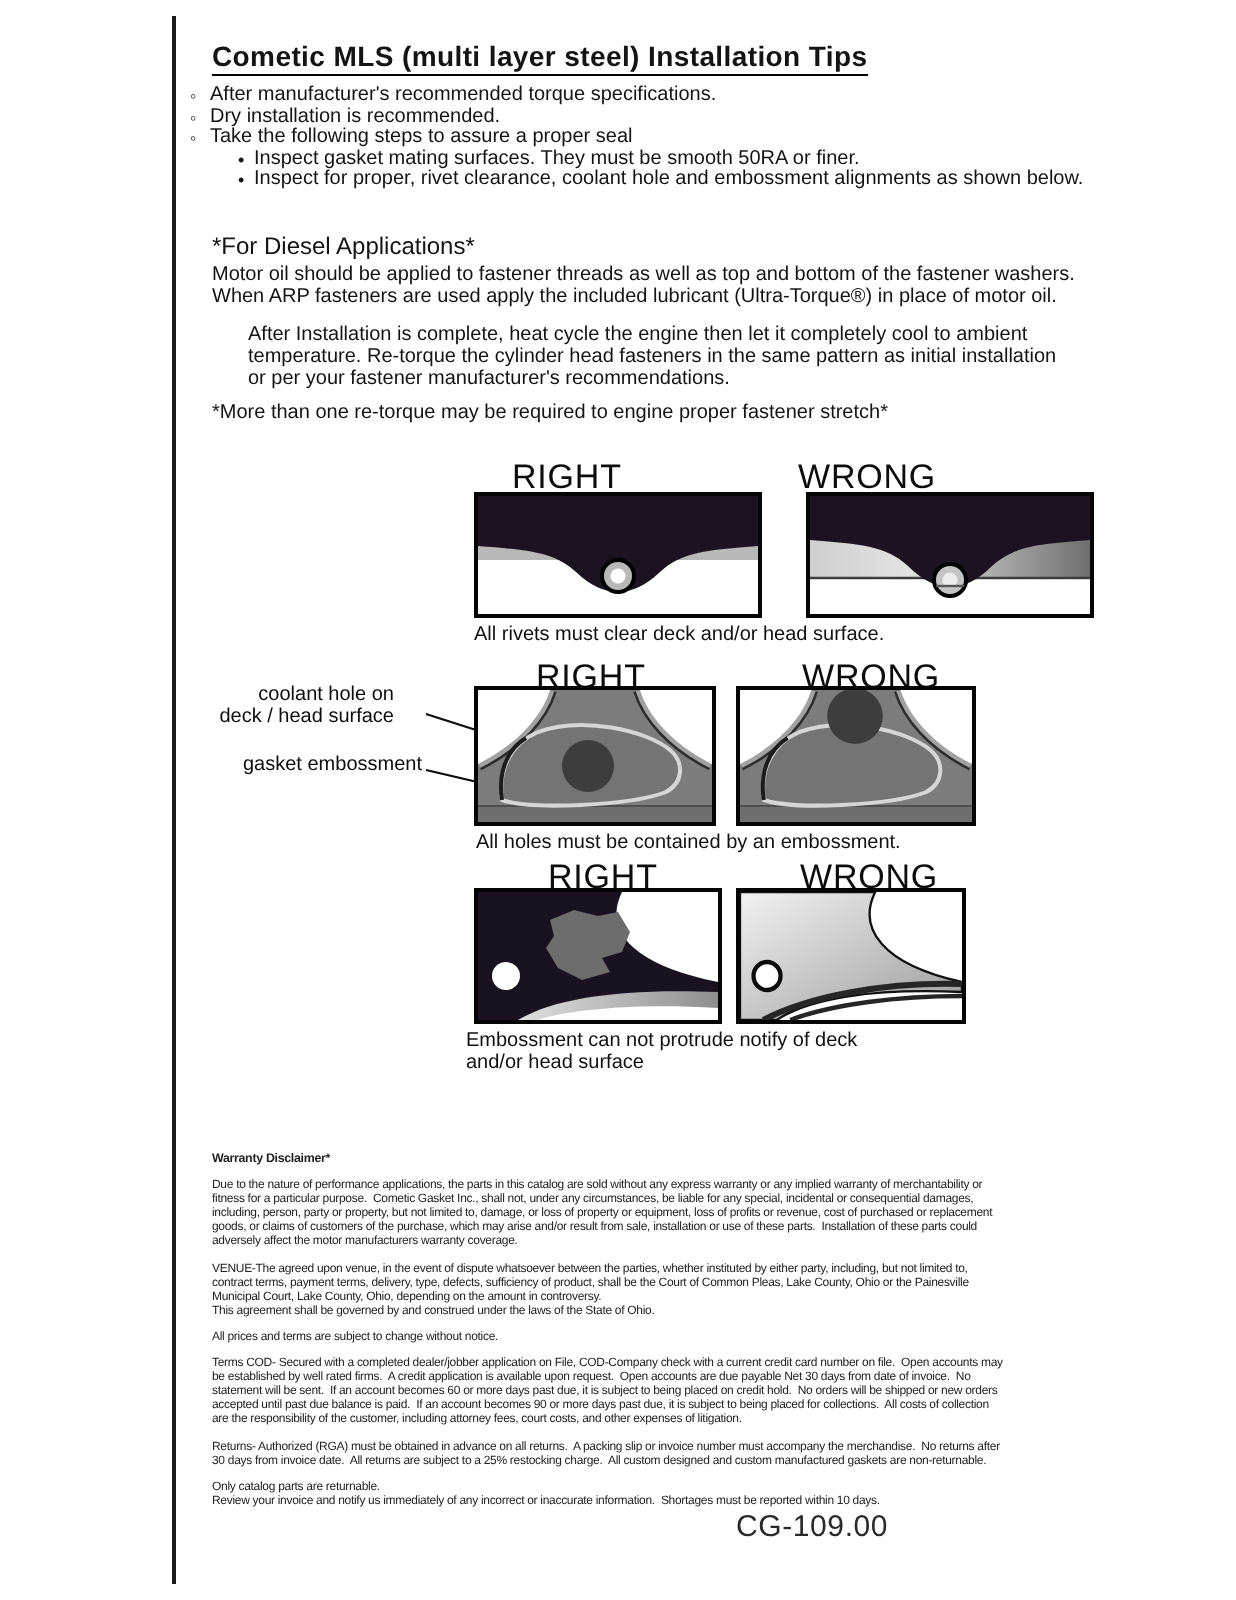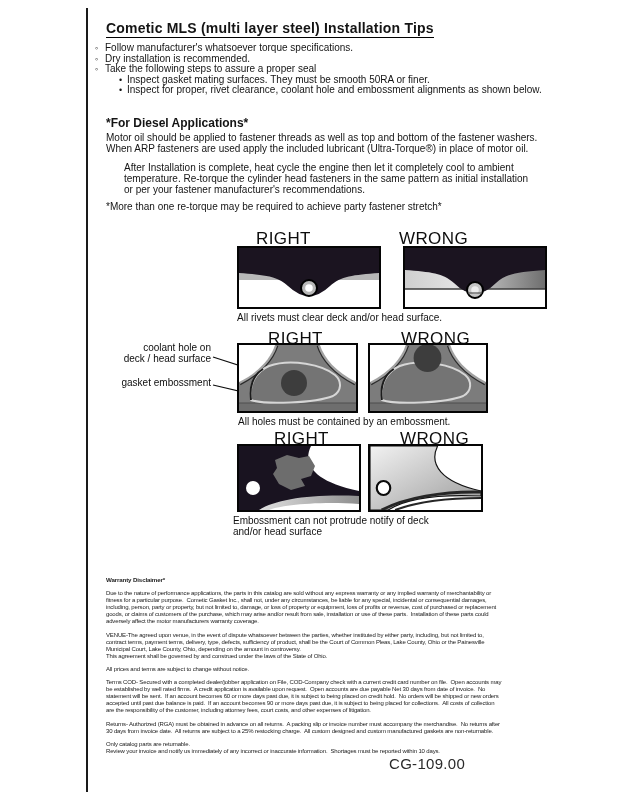--- a/index.html
+++ b/index.html
@@ -11,53 +11,53 @@
 
   .title { left:106px; top:20px; font-size:14px; font-weight:bold; letter-spacing:.2px;
            border-bottom:1.6px solid #000; padding-bottom:1px; display:inline-block; }
 
   .bullets { left:95px; top:43px; width:480px; font-size:10px; line-height:10.6px; }
   .b-row { display:flex; align-items:flex-start; }
   .b-row.sub { margin-left:24px; }
   .mk { width:10px; flex:0 0 10px; font-size:9px; line-height:10.6px; }
   .b-row.sub .mk { width:8px; flex:0 0 8px; }
 
-  .h2 { left:106px; top:116px; font-size:12px; font-weight:bold; }
+  .h2 { left:106px; top:116px; font-size:12px; font-weight:normal; }
   .para { font-size:10px; line-height:10.8px; white-space:pre; }
   .p1 { left:106px; top:133px; }
   .p2 { left:124px; top:163px; }
   .p3 { left:106px; top:202px; }
 
   .dlabel { font-size:17px; letter-spacing:.4px; color:#0d0d0d; }
   .dbox { position:absolute; border:2px solid #050505; background:#fff; box-sizing:border-box; }
   .dbox svg { display:block; width:100%; height:100%; }
   .caption { font-size:10px; line-height:11px; white-space:pre-line; color:#111; }
 
   .anno { font-size:10px; line-height:11px; text-align:right; white-space:pre-line; color:#0d0d0d; }
 
   .fine { left:106px; top:576px; width:470px; font-size:6px; line-height:7.1px;
           letter-spacing:-0.15px; color:#222; }
   .fine .fp { margin:0 0 6px 0; white-space:pre; }
   .fine .fh { font-weight:bold; margin:0 0 7px 0; font-size:6.2px; }
 
-  .pageno { left:389px; top:755px; font-size:15px; letter-spacing:.3px; color:#2a2a2a; }
+  .pageno { left:368px; top:755px; font-size:15px; letter-spacing:.3px; color:#2a2a2a; }
 </style>
 </head>
 <body>
 
 <div class="page">
 
   <div class="vrule"></div>
 
   <div class="abs title">Cometic MLS (multi layer steel) Installation Tips</div>
 
   <div class="abs bullets">
     <div class="b-row">
       <span class="mk">◦</span>
-      <span>Follow manufacturer's whatsoever torque specifications.</span>
+      <span>After manufacturer's recommended torque specifications.</span>
     </div>
     <div class="b-row">
       <span class="mk">◦</span>
       <span>Dry installation is recommended.</span>
     </div>
     <div class="b-row">
       <span class="mk">◦</span>
       <span>Take the following steps to assure a proper seal</span>
     </div>
     <div class="b-row sub">
@@ -69,21 +69,21 @@
       <span>Inspect for proper, rivet clearance, coolant hole and embossment alignments as shown below.</span>
     </div>
   </div>
 
   <div class="abs h2">*For Diesel Applications*</div>
   <div class="abs para p1">Motor oil should be applied to fastener threads as well as top and bottom of the fastener washers.
 When ARP fasteners are used apply the included lubricant (Ultra-Torque®) in place of motor oil.</div>
   <div class="abs para p2">After Installation is complete, heat cycle the engine then let it completely cool to ambient
 temperature. Re-torque the cylinder head fasteners in the same pattern as initial installation
 or per your fastener manufacturer's recommendations.</div>
-  <div class="abs para p3">*More than one re-torque may be required to achieve party fastener stretch*</div>
+  <div class="abs para p3">*More than one re-torque may be required to engine proper fastener stretch*</div>
 
   <div class="abs dlabel" style="left:256px; top:229px;">RIGHT</div>
   <div class="abs dlabel" style="left:399px; top:229px;">WRONG</div>
 
   <div class="dbox" style="left:237px; top:246px; width:144px; height:63px;">
     <svg viewBox="0 0 140 59" preserveAspectRatio="none">
       <rect x="0" y="0" width="140" height="59" fill="#ffffff"></rect>
       <rect x="0" y="24" width="140" height="8" fill="#b8b8b8"></rect>
       <rect x="0" y="32" width="140" height="27" fill="#ffffff"></rect>
       <path d="M0,0 H140 V25 C114,27 102,28 91,38 Q70,58 49,38 C38,28 26,27 0,25 Z" fill="#1b1420"></path>
@@ -107,21 +107,21 @@
       <circle cx="70" cy="42" r="8" fill="#c4c4c4" stroke="#000" stroke-width="2"></circle>
       <circle cx="70" cy="42" r="3.8" fill="#ececec"></circle>
       <line x1="63" y1="45" x2="77" y2="45" stroke="#555" stroke-width="1.2"></line>
     </svg>
   </div>
   <div class="abs caption" style="left:237px; top:312px;">All rivets must clear deck and/or head surface.</div>
 
   <div class="abs dlabel" style="left:268px; top:329px;">RIGHT</div>
   <div class="abs dlabel" style="left:401px; top:329px;">WRONG</div>
 
-  <div class="abs anno" style="left:111px; top:342px; width:100px;">coolant hole on
+  <div class="abs anno" style="left:97px; top:342px; width:100px;">coolant hole on
 deck / head surface</div>
   <div class="abs anno" style="left:111px; top:377px; width:100px;">gasket embossment</div>
 
   <svg class="abs" style="left:110px; top:340px;" width="190" height="70">
     <line x1="103" y1="17" x2="184" y2="43" stroke="#0d0d0d" stroke-width="1.1"></line>
     <line x1="103" y1="45" x2="150" y2="56" stroke="#0d0d0d" stroke-width="1.1"></line>
   </svg>
 
   <div class="dbox" style="left:237px; top:343px; width:121px; height:70px;">
     <svg viewBox="0 0 117 66" preserveAspectRatio="none">

